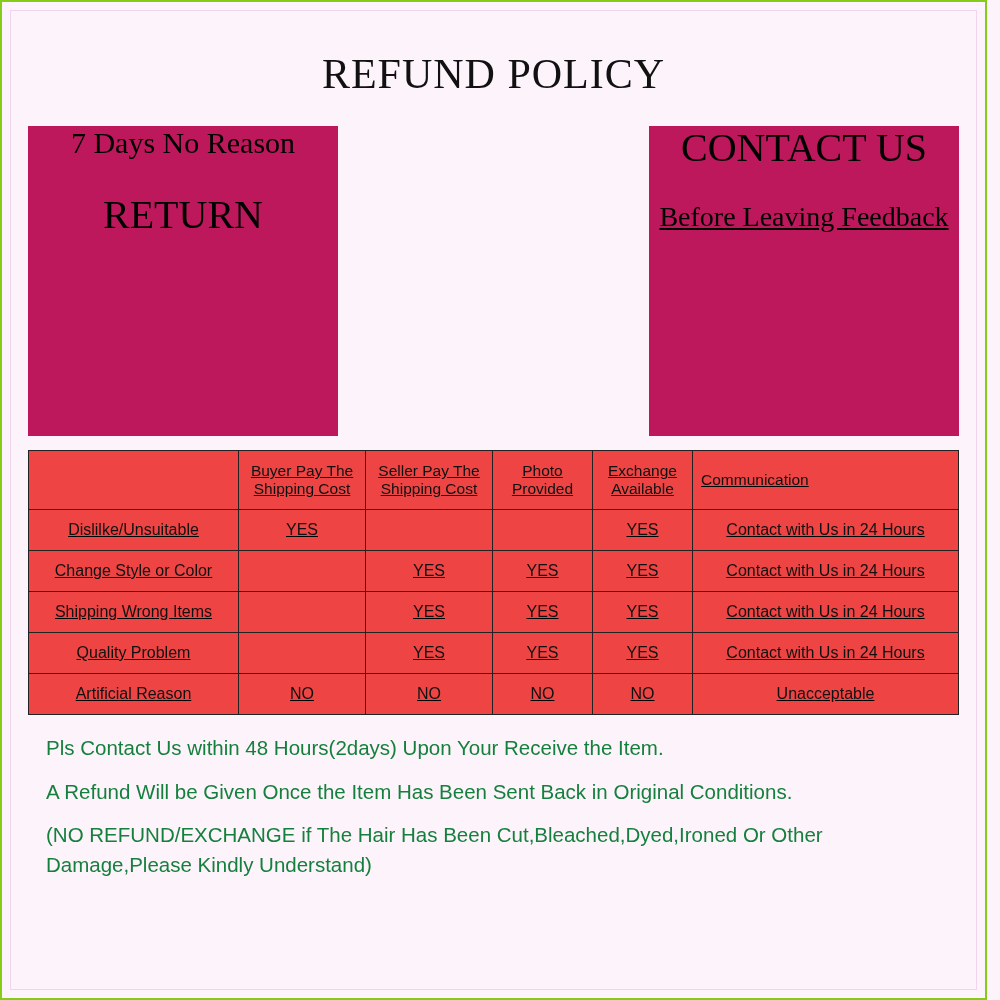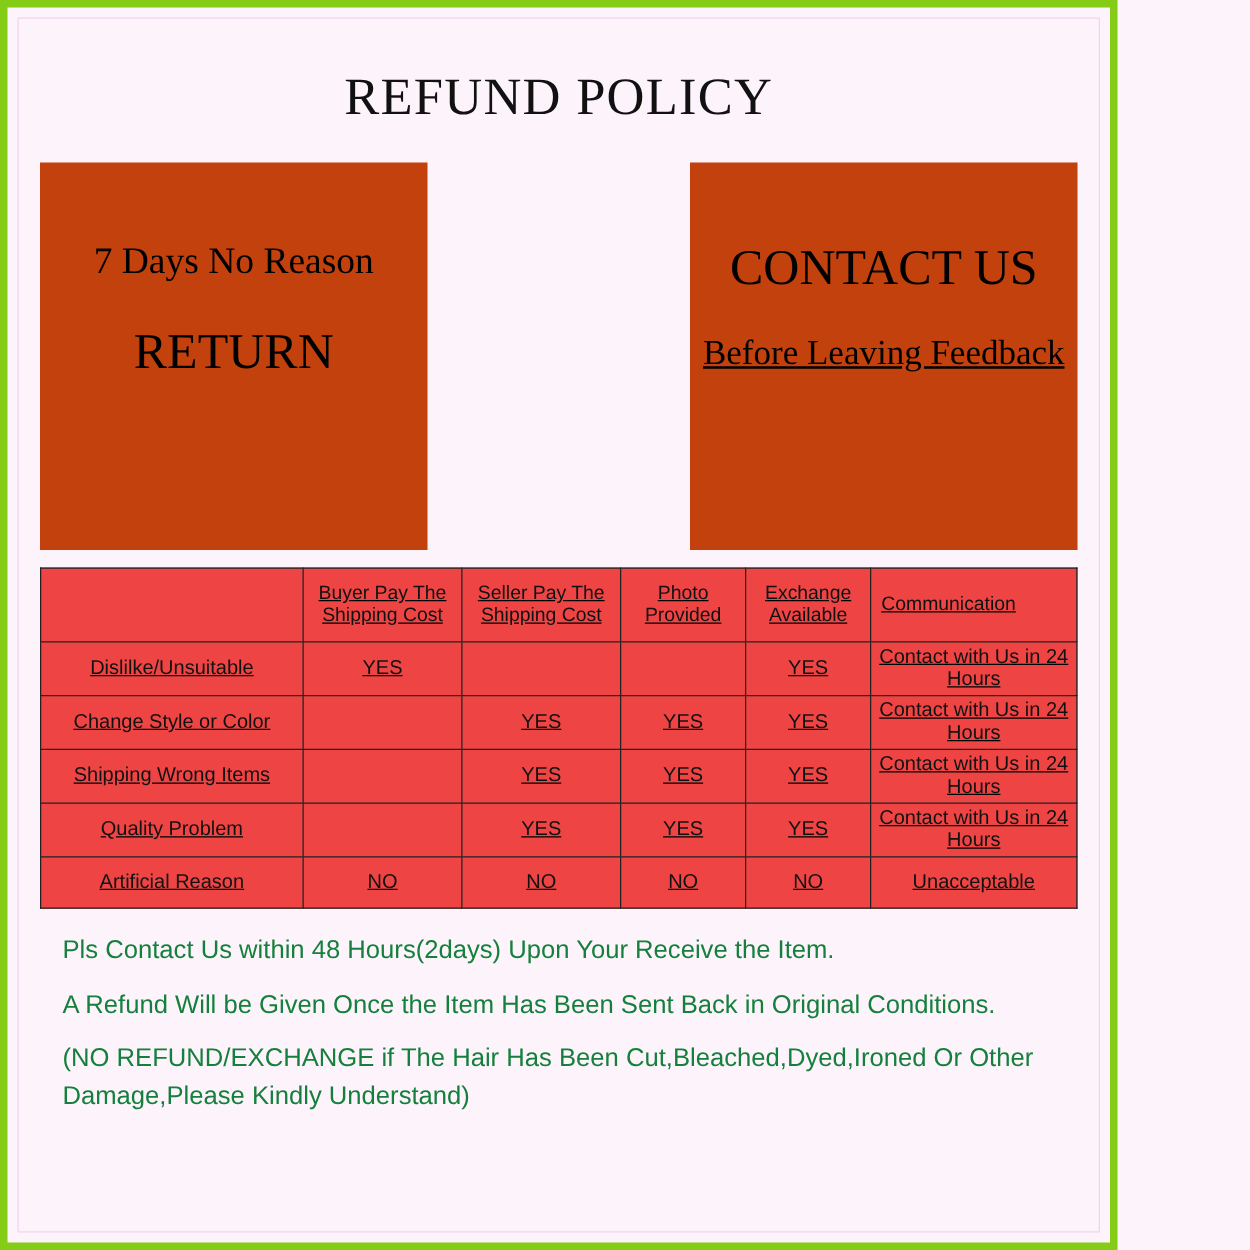--- a/index.html
+++ b/index.html
@@ -8,25 +8,25 @@
   }
   body {
     width: 1000px;
     height: 1000px;
     background: #fdf4fb;
     font-family: "Liberation Serif", serif;
     overflow: hidden;
   }
   .page {
     position: relative;
-    width: 894px;
+    width: 987px;
     height: 1000px;
     box-sizing: border-box;
     background: #fdf3fa;
-    border: 6px solid #84cc16;
+    border: 2px solid #84cc16;
     padding: 0;
   }
   .inner-frame {
     position: absolute;
     left: 8px;
     top: 8px;
     right: 8px;
     bottom: 8px;
     border: 1px solid #f3d4ee;
     pointer-events: none;
@@ -41,29 +41,28 @@
     font-weight: normal;
     margin: 0;
   }
   .cards {
     display: flex;
     justify-content: space-between;
     margin: 28px 26px 0 26px;
     gap: 14px;
   }
   .card {
-    background: #c2410c;
+    background: #be185d;
     width: 310px;
     height: 310px;
     box-sizing: border-box;
     display: flex;
     flex-direction: column;
     align-items: center;
     justify-content: flex-start;
-    padding-top: 62px;
     color: #000;
   }
   .card .line1 {
     font-size: 30px;
     font-family: "Liberation Serif", serif;
     margin-bottom: 34px;
     text-align: center;
     line-height: 1.1;
   }
   .card .line2 {

